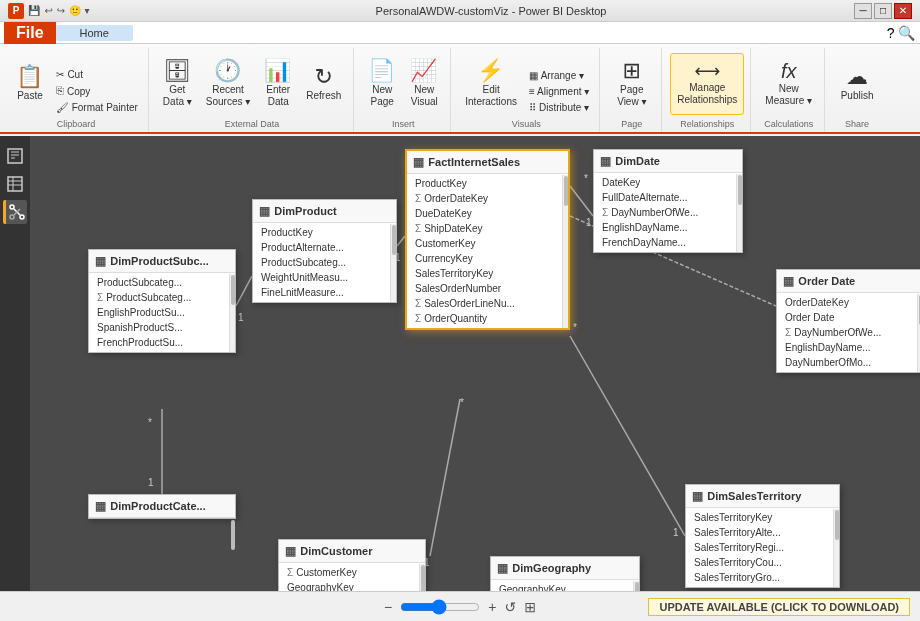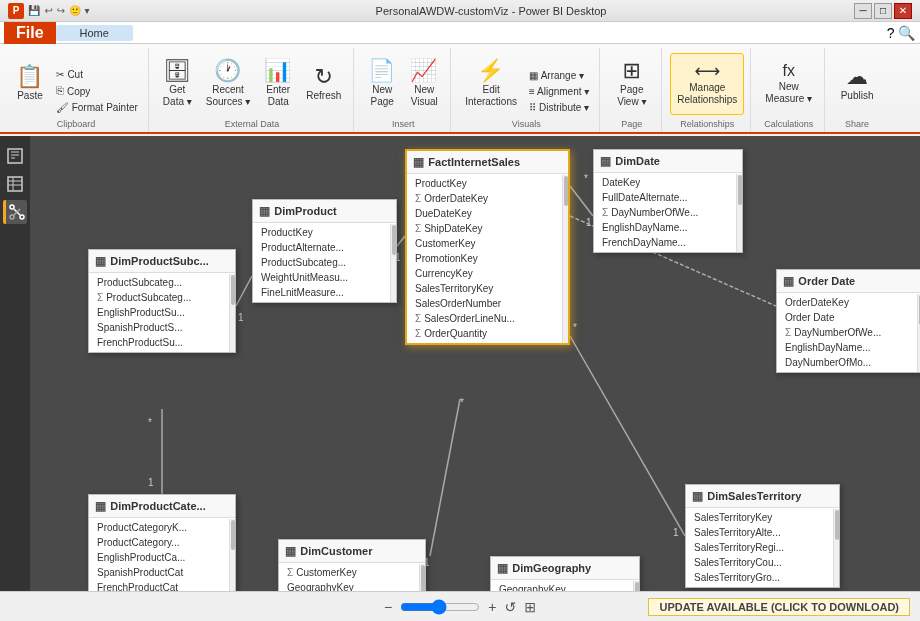--- a/index.html
+++ b/index.html
@@ -373,21 +373,21 @@
         <span class="icon" style="font-size:18px;">⟷</span>
         <span style="font-size:10px;">Manage<br>Relationships</span>
       </div>
     </div>
     <div class="ribbon-group-label">Relationships</div>
   </div>
 
   <div class="ribbon-group">
     <div class="ribbon-buttons">
       <div class="ribbon-btn-large">
-        <span class="icon" style="font-size:16px;">fx</span>
+        <span class="icon" style="font-size:20px;font-style:italic;">fx</span>
         <span>New<br>Measure ▾</span>
       </div>
     </div>
     <div class="ribbon-group-label">Calculations</div>
   </div>
 
   <div class="ribbon-group">
     <div class="ribbon-buttons">
       <div class="ribbon-btn-large">
         <span class="icon">☁</span>
@@ -478,23 +478,20 @@
           <span>DueDateKey</span>
         </div>
       <div class="table-row">
           <span class="sigma">Σ</span>
           <span>ShipDateKey</span>
         </div>
       <div class="table-row">
           <span>CustomerKey</span>
         </div>
       <div class="table-row">
-          <span>PromotionKey</span>
-        </div>
-      <div class="table-row">
           <span>CurrencyKey</span>
         </div>
       <div class="table-row">
           <span>SalesTerritoryKey</span>
         </div>
       <div class="table-row">
           <span>SalesOrderNumber</span>
         </div>
       <div class="table-row">
           <span class="sigma">Σ</span>
@@ -575,27 +572,20 @@
     </div>
     <div class="table-scroll">
         <div class="scroll-thumb"></div>
       </div>
   </div>
 
   <div class="diagram-table" style="left:58px;top:358px;width:148px;">
     <div class="table-header">
       <span class="table-icon">▦</span>
       <span>DimProductCate...</span>
-    </div>
-    <div class="table-body">
-      <div class="table-row">ProductCategoryK...</div>
-      <div class="table-row">ProductCategory...</div>
-      <div class="table-row">EnglishProductCa...</div>
-      <div class="table-row">SpanishProductCat</div>
-      <div class="table-row">FrenchProductCat</div>
     </div>
     <div class="table-scroll">
         <div class="scroll-thumb"></div>
       </div>
   </div>
 
   <div class="diagram-table" style="left:248px;top:403px;width:148px;">
     <div class="table-header">
       <span class="table-icon">▦</span>
       <span>DimCustomer</span>

